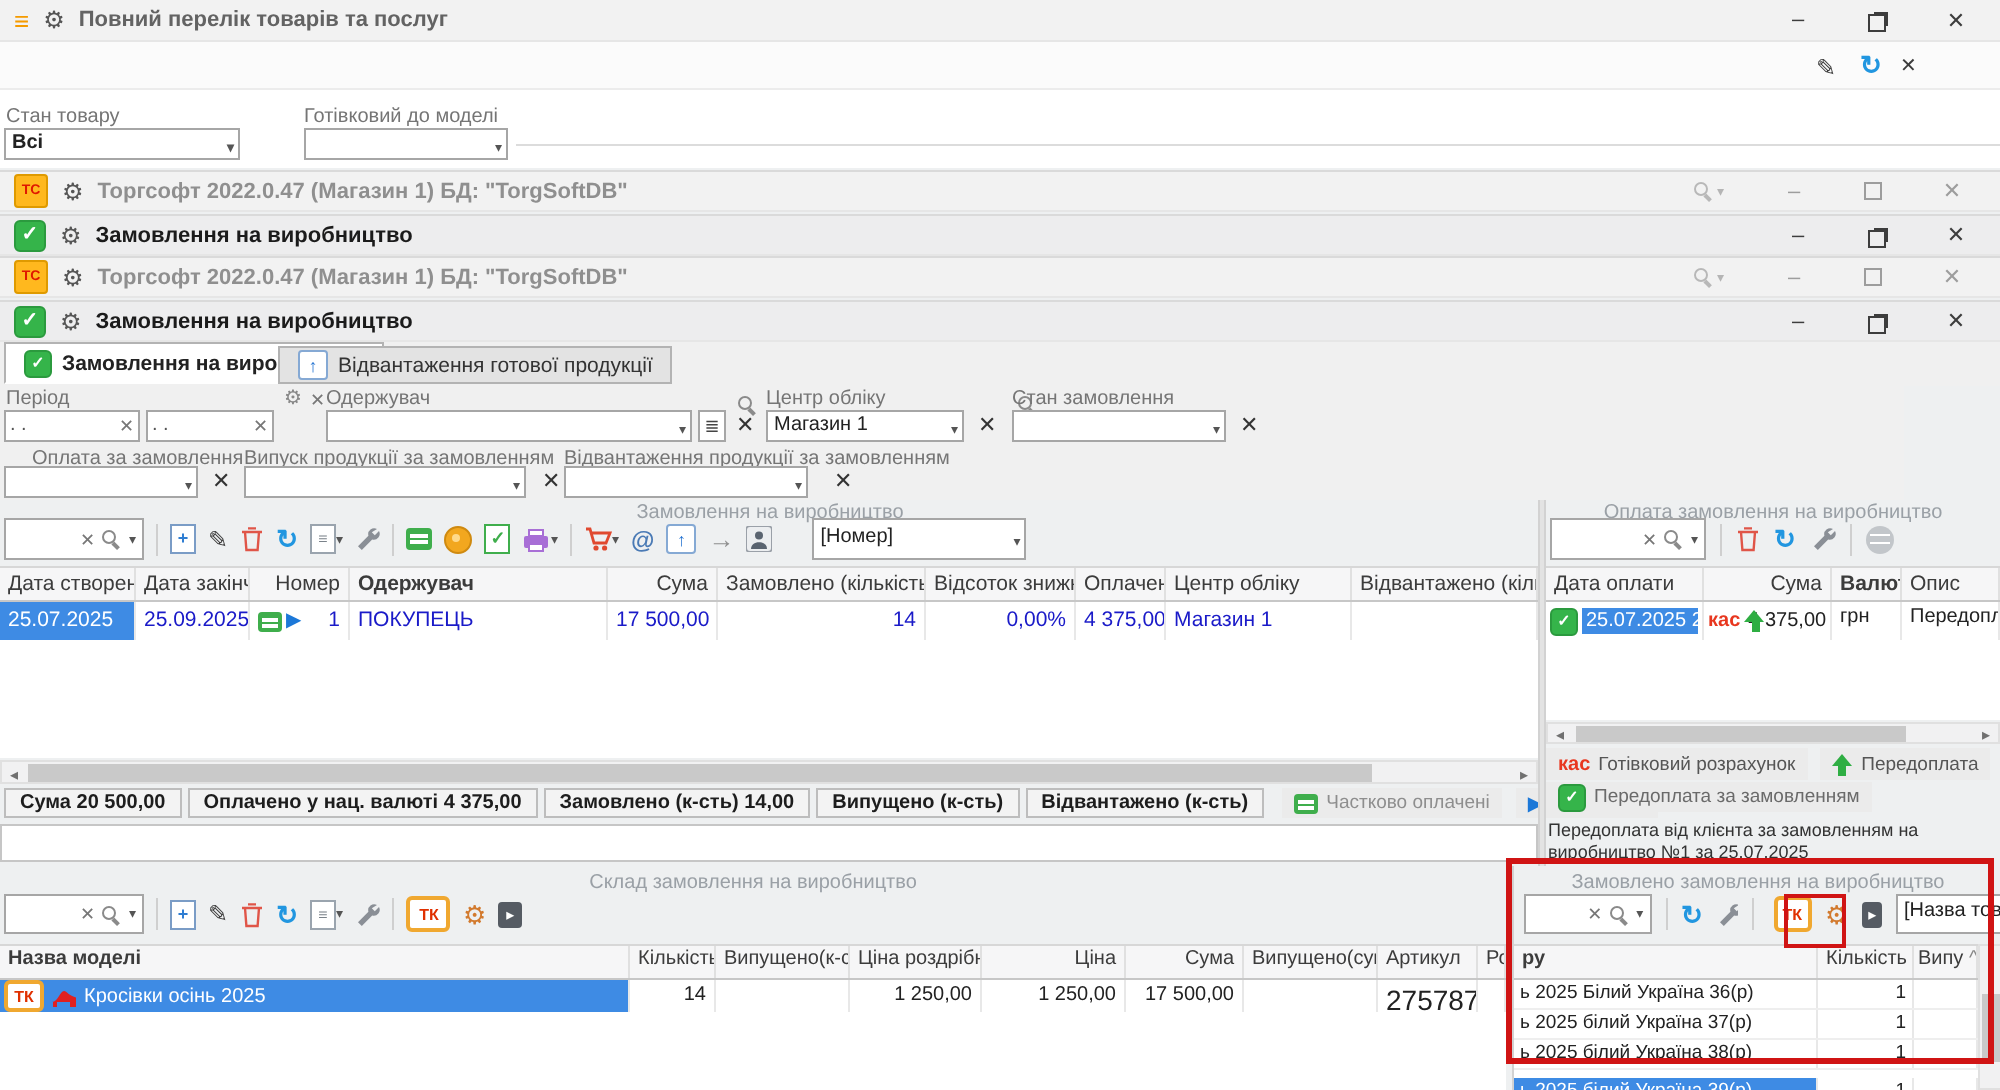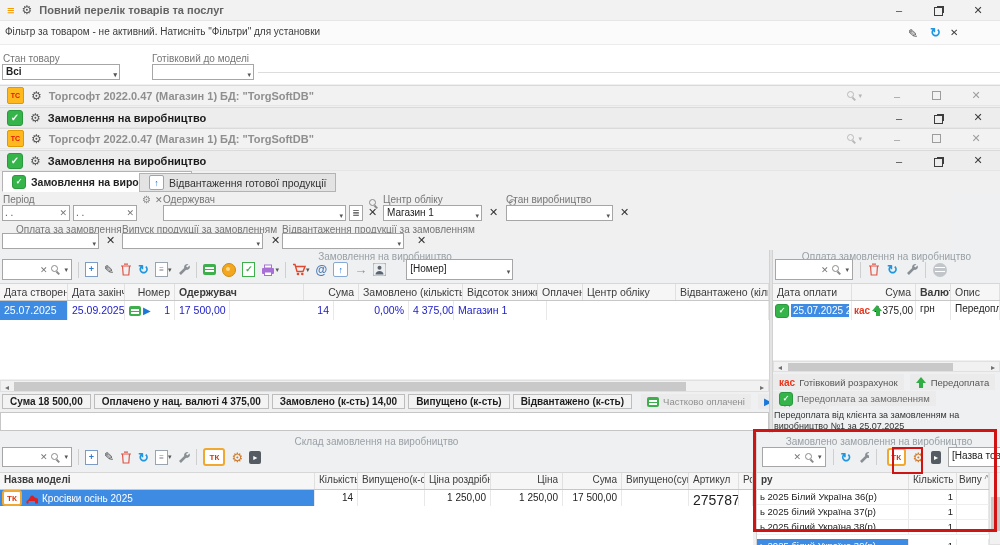--- a/index.html
+++ b/index.html
@@ -86,21 +86,20 @@
     <span class="menu-ic">≡</span>
     <span class="gear">⚙</span>
     <span class="t" style="color:#636363">Повний перелік товарів та послуг</span>
     <span style="margin-left:auto;display:flex;align-items:center;gap:24px;padding-right:4px">
       <span class="wbtn dark">–</span>
       <span class="restore"></span>
       <span class="wbtn dark">✕</span>
     </span>
   </div>
   <div class="abs" style="top:21px;left:0;width:1000px;height:24px;background:#fbfbfb;border-bottom:1px solid #ececec">
-    <span class="abs" style="left:5px;top:5px;font-size:10px;color:#3c3c3c">Фільтр за товаром - не активний. Натисніть "Фільтри" для установки</span>
     <span class="abs pencil" style="left:908px;top:6px">✎</span>
     <span class="abs refr" style="left:930px;top:5px">↻</span>
     <span class="abs" style="left:950px;top:6px;color:#3c3c3c;font-size:10px">✕</span>
   </div>
   <div class="abs" style="top:45px;left:0;width:1000px;height:39px;background:#fff">
     <span class="abs lab" style="left:3px;top:8px">Стан товару</span>
     <div class="abs sel" style="left:2px;top:19px;width:118px;font-weight:bold">
       <span>Всі</span><span class="dd">▾</span>
     </div>
     <span class="abs lab" style="left:152px;top:8px">Готівковий до моделі</span>
@@ -174,21 +173,21 @@
   </div>
 
   <div class="abs" style="top:193px;left:0;width:952px;height:57px;background:#f0f0f0">
     <span class="abs lab" style="left:3px;top:1px">Період</span>
     <span class="abs gear" style="left:142px;top:1px;font-size:10px;color:#888">⚙</span>
     <span class="abs xg" style="left:155px;top:2px">✕</span>
     <span class="abs lab" style="left:163px;top:1px">Одержувач</span>
     <span class="abs mag" style="left:368px;top:2px"></span>
     <span class="abs lab" style="left:383px;top:1px">Центр обліку</span>
     <span class="abs mag" style="left:494px;top:2px"></span>
-    <span class="abs lab" style="left:506px;top:1px">Стан виробництво</span>
+    <span class="abs lab" style="left:506px;top:1px">Стан замовлення</span>
 
     <div class="abs inp" style="left:2px;top:12px;width:68px">
       <span style="color:#555"> .  .</span>
       <span class="xg">✕</span>
     </div>
     <div class="abs inp" style="left:73px;top:12px;width:64px">
       <span style="color:#555"> .  .</span>
       <span class="xg">✕</span>
     </div>
     <span class="abs cal" style="left:140px;top:12px">23</span>
@@ -292,37 +291,38 @@
       <span class="hc" style="flex:1">Відвантажено (кількіст</span>
     </div>
     <div class="grow" style="height:19px;line-height:15px">
       <span class="dc selcell" style="width:68px">25.07.2025</span>
       <span class="dc bluetx" style="width:57px">25.09.2025</span>
       <span class="dc rt" style="width:50px;display:flex;align-items:center;gap:2px;justify-content:flex-start">
         <span class="card sm"></span>
         <span class="play">▶</span>
         <span class="bluetx" style="margin-left:auto">1</span>
       </span>
+      <span class="dc bluetx" style="width:129px">ПОКУПЕЦЬ</span>
       <span class="dc bluetx rt" style="width:55px">17 500,00</span>
       <span class="dc bluetx rt" style="width:104px">14</span>
       <span class="dc bluetx rt" style="width:75px">0,00%</span>
       <span class="dc bluetx rt" style="width:45px">4 375,00</span>
       <span class="dc bluetx" style="width:93px">Магазин 1</span>
       <span class="dc" style="flex:1"></span>
     </div>
   </div>
 
   <div class="abs scroll" style="top:380px;left:0;width:769px;height:12px">
     <span class="abs sarr" style="left:1px;top:1px;width:10px">◂</span>
     <div class="abs thumb" style="left:13px;top:1px;width:672px;height:9px"></div>
     <span class="abs sarr" style="right:1px;top:1px;width:10px">▸</span>
   </div>
 
   <div class="abs" style="top:394px;left:2px;display:flex;gap:3px;align-items:center">
-    <span class="seg">Сума 18 500,00</span>
+    <span class="seg">Сума 20 500,00</span>
     <span class="seg">Оплачено у нац. валюті 4 375,00</span>
     <span class="seg">Замовлено (к-сть) 14,00</span>
     <span class="seg">Випущено (к-сть)</span>
     <span class="seg">Відвантажено (к-сть)</span>
     <span class="chip" style="margin-left:6px;height:13px">
       <span class="card sm"></span>
       <span>Частково оплачені</span>
     </span>
     <span class="chip" style="margin-left:4px;height:13px">
       <span class="play">▶</span>

